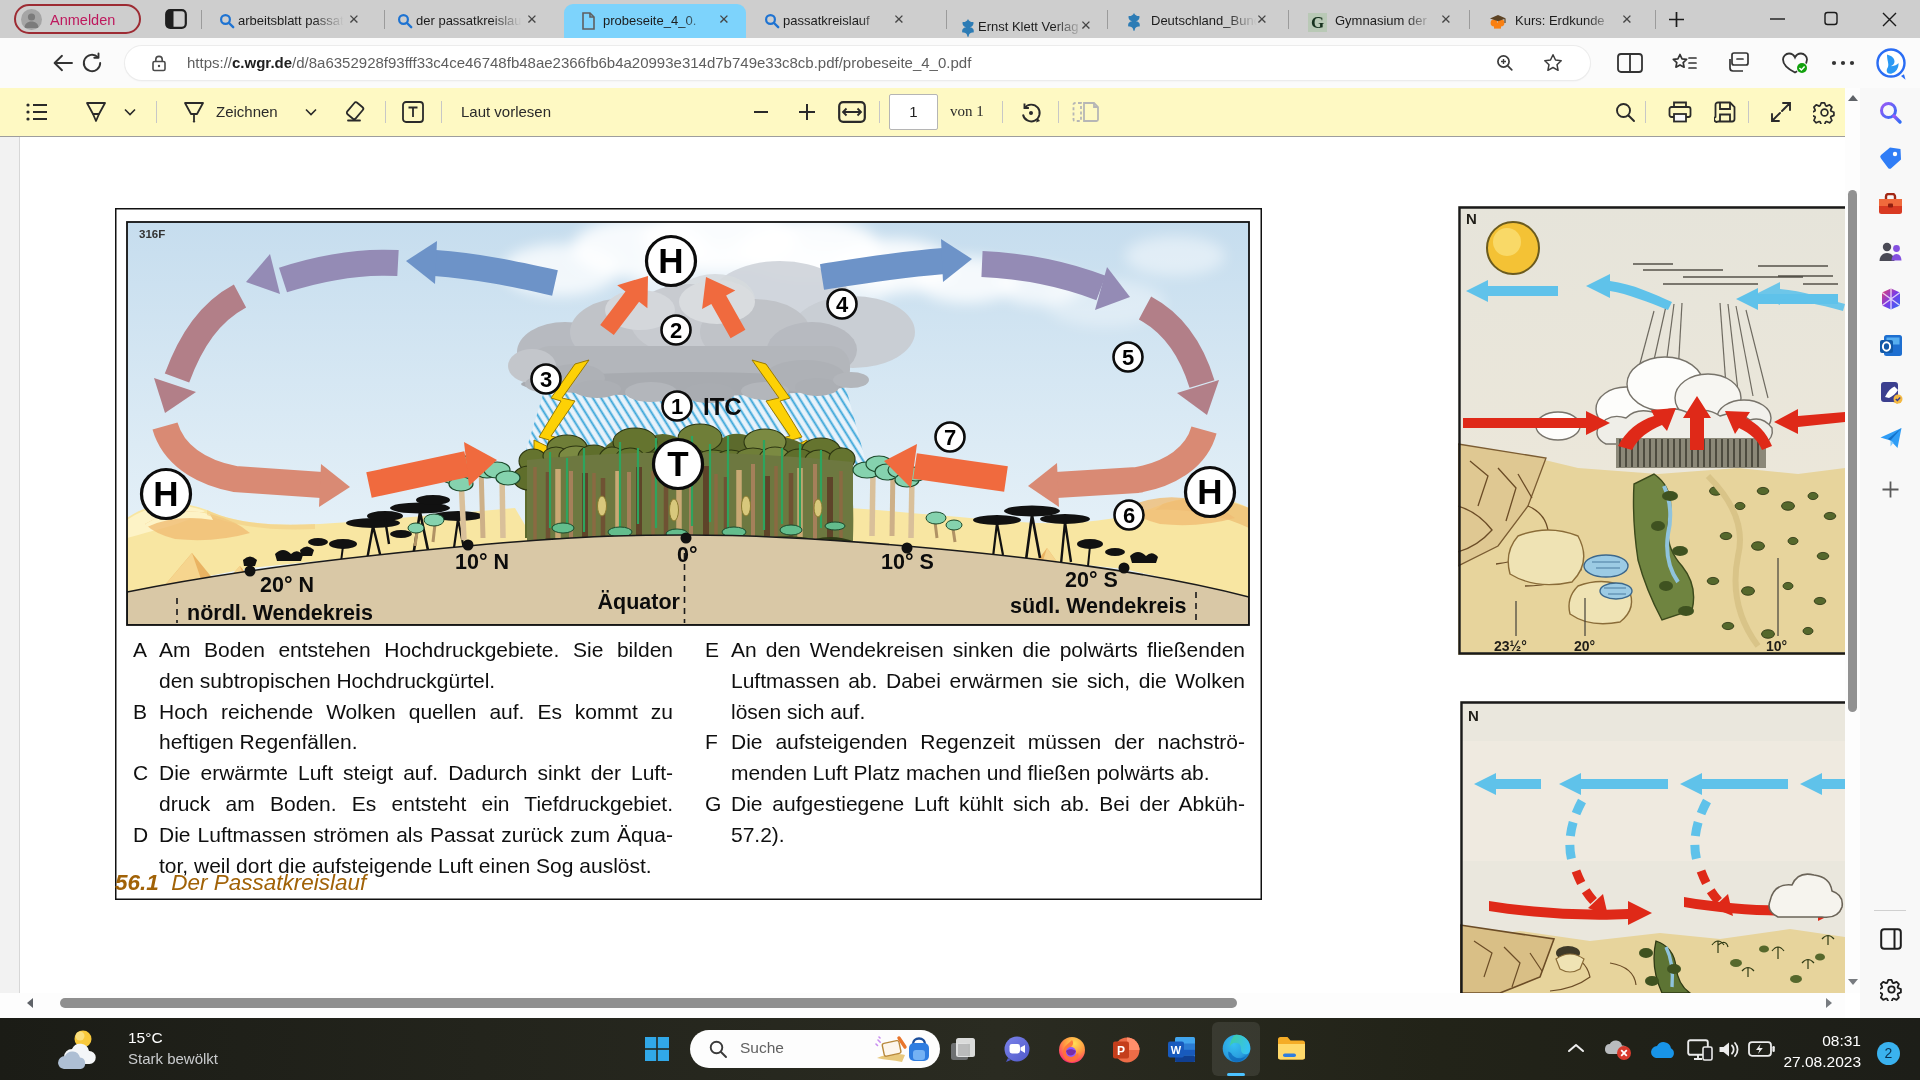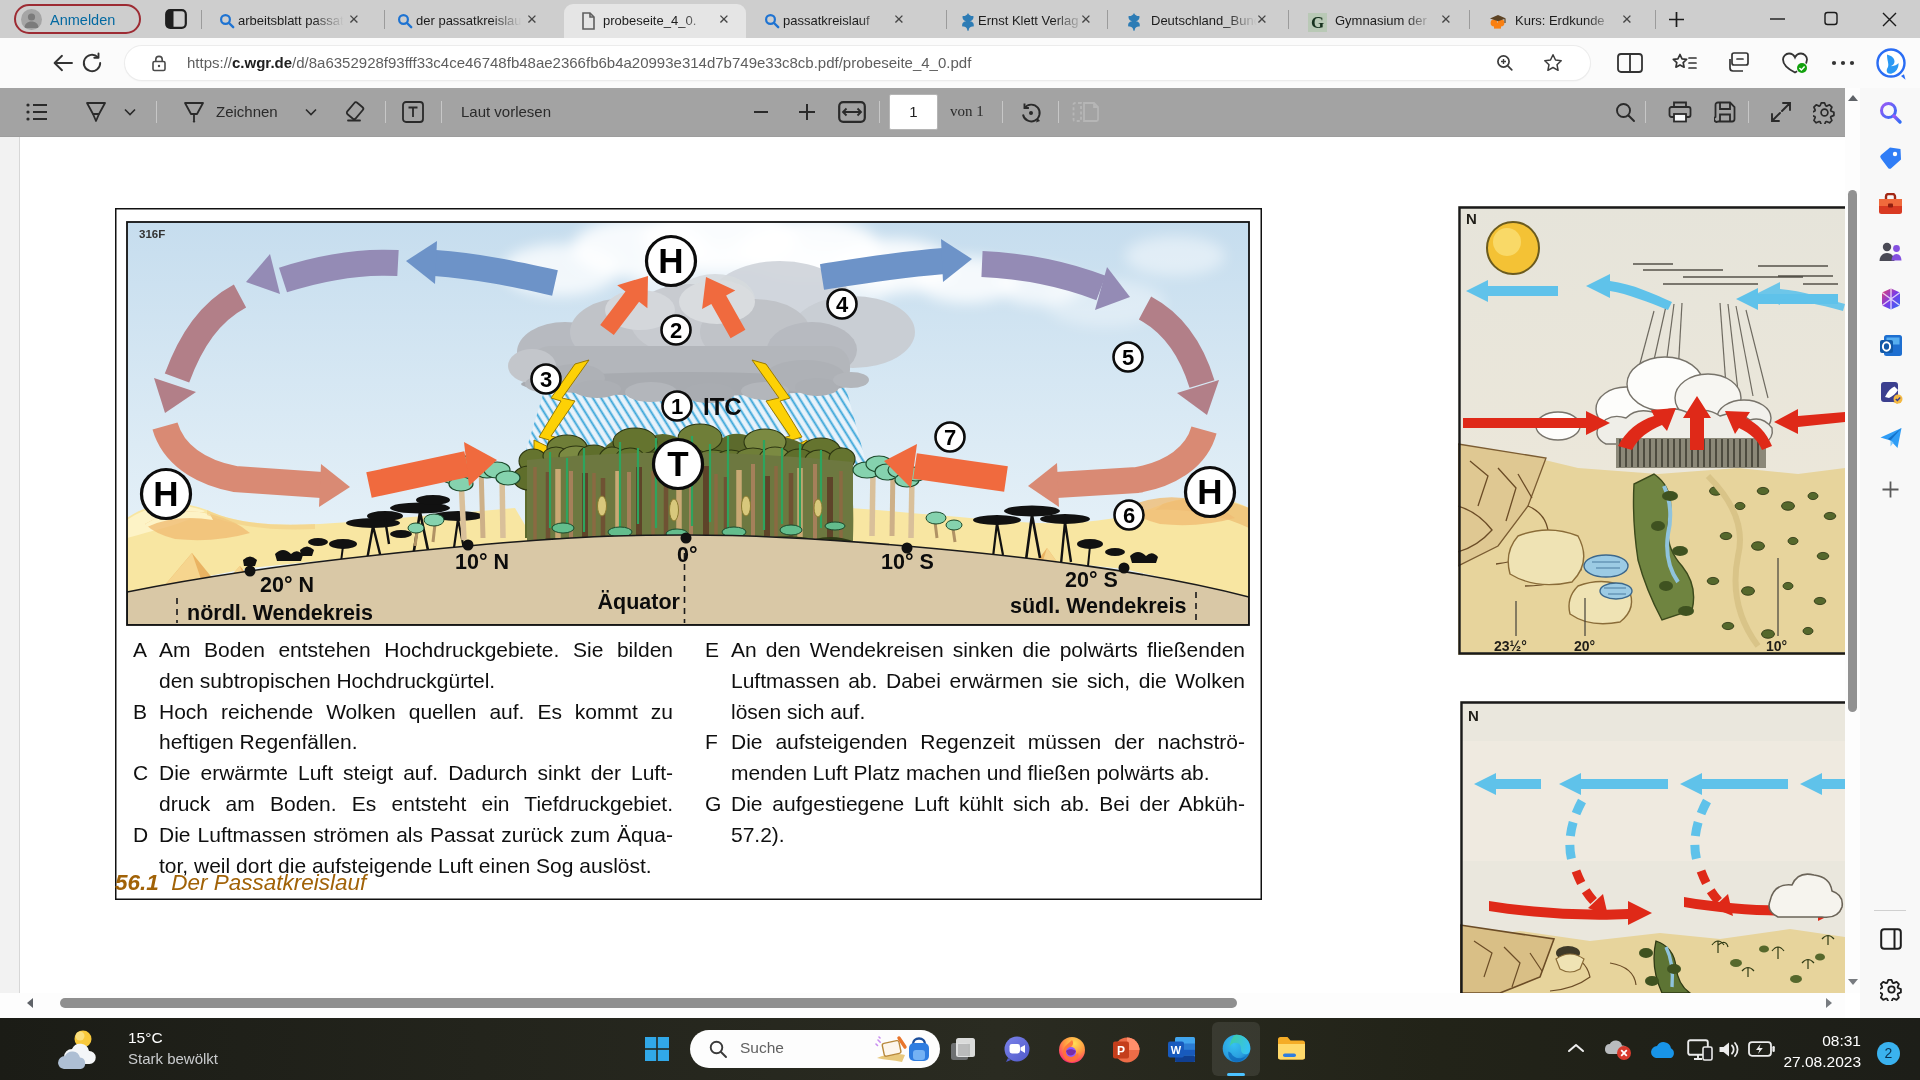--- a/index.html
+++ b/index.html
@@ -8,36 +8,36 @@
   #stage { position:absolute; left:0; top:0; width:1920px; height:1080px; }
   .abs { position:absolute; }
 
   
   #tabbar { left:0; top:0; width:1920px; height:38px; background:#cecece; }
   .tabsep { position:absolute; top:10px; width:1px; height:19px; background:#9b9b9b; }
   .tab { position:absolute; top:4px; height:34px; font-size:13px; color:#1c1c1c; }
   .tab .title { position:absolute; left:28px; top:9px; white-space:nowrap; overflow:hidden; width:108px;
      -webkit-mask-image:linear-gradient(90deg,#000 70%,transparent 98%); }
   .tab .x { position:absolute; top:8px; width:16px; height:16px; color:#454545; font-size:13.5px; line-height:16px; text-align:center; }
-  .tab.active { background:#e5e5e5; border-radius:9px 9px 0 0; }
+  .tab.active { background:#7dd3fc; border-radius:9px 9px 0 0; }
   #anmelden { position:absolute; left:14px; top:4px; width:127px; height:30px; border:2px solid #9d2b33; border-radius:16px; }
   #anmelden .av { position:absolute; left:5px; top:3px; width:21px; height:21px; border-radius:50%; background:#a5a5a5; overflow:hidden;}
-  #anmelden .txt { position:absolute; left:34px; top:6px; color:#0369a1; font-size:14.5px; }
+  #anmelden .txt { position:absolute; left:34px; top:6px; color:#be185d; font-size:14.5px; }
   .wctl { position:absolute; top:0px; width:46px; height:38px; color:#222; text-align:center; }
 
   
   #addrrow { left:0; top:38px; width:1920px; height:50px; background:#fbfbfb; }
   #urlpill { position:absolute; left:125px; top:8px; width:1465px; height:34px; background:#fff; border-radius:17px;
      box-shadow:0 0 0 1px #ececec, 0 1px 2px rgba(0,0,0,.08); }
   #urltext { position:absolute; left:62px; top:8px; font-size:15px; color:#5e5e5e; white-space:nowrap; }
   #urltext b { color:#202020; font-weight:700; }
   .aicon { position:absolute; top:13px; }
 
   
-  #pdfbar { left:0; top:88px; width:1845px; height:49px; background:#a3a3a3; border-bottom:1px solid #9d9d9d; }
+  #pdfbar { left:0; top:88px; width:1845px; height:49px; background:#fef9c3; border-bottom:1px solid #9d9d9d; }
   #pdfbar .lbl { position:absolute; top:15px; font-size:15px; color:#2a2a2a; }
   .vsep { position:absolute; top:13px; width:1px; height:22px; background:#c7c7c7; }
   #pagebox { position:absolute; left:889px; top:6px; width:49px; height:36px; background:#fff; border:1px solid #b5b5b5; border-radius:2px;
      font-size:15px; color:#222; text-align:center; line-height:34px; }
 
   
   #content { left:0; top:137px; width:1845px; height:856px; background:#fff; }
   #leftstrip { position:absolute; left:0; top:0; width:20px; height:856px; background:#f2f2f2; border-right:1px solid #d7d7d7; }
 
   
@@ -117,21 +117,21 @@
     <div class="tab" style="left:755px; width:172px;">
       <svg style="position:absolute;left:9px;top:9px" width="16" height="16" viewBox="0 0 16 16">
           <circle cx="6.5" cy="6.5" r="4.4" fill="none" stroke="#1e73d2" stroke-width="2.2"></circle>
           <path d="M10 10l4.2 4.2" stroke="#1e73d2" stroke-width="2.4" stroke-linecap="round"></path>
         </svg>
       <div class="title">passatkreislauf</div>
         <div class="x" style="left:136px;">✕</div>
     </div>
     <div class="tabsep" style="left:946px"></div>
 
-    <div class="tab" style="left:950px; width:156px;">
+    <div class="tab" style="left:950px; width:156px;margin-top:6px;">
       <svg style="position:absolute;left:9px;top:8px" width="18" height="19" viewBox="0 0 18 19">
           <path d="M9 1c1.2 2.6 3.4 3.4 5.4 3 .5 2.4-.6 4.6-3.4 5.2 3 .4 4.4 2.6 3.6 5.4-2.2-.4-4 .2-4.8 2.6h-1.6c-.8-2.4-2.6-3-4.8-2.6-.8-2.8.6-5 3.6-5.4C4.2 8.6 3.1 6.4 3.6 4c2 .4 4.2-.4 5.4-3z" fill="#2d7cb5"></path>
           <rect x="8.2" y="13" width="1.6" height="5.6" fill="#2d7cb5"></rect>
         </svg>
       <div class="title">Ernst Klett Verlag</div>
         <div class="x" style="left:128px;">✕</div>
     </div>
     <div class="tabsep" style="left:1107px"></div>
 
     <div class="tab" style="left:1111px; width:172px;">

